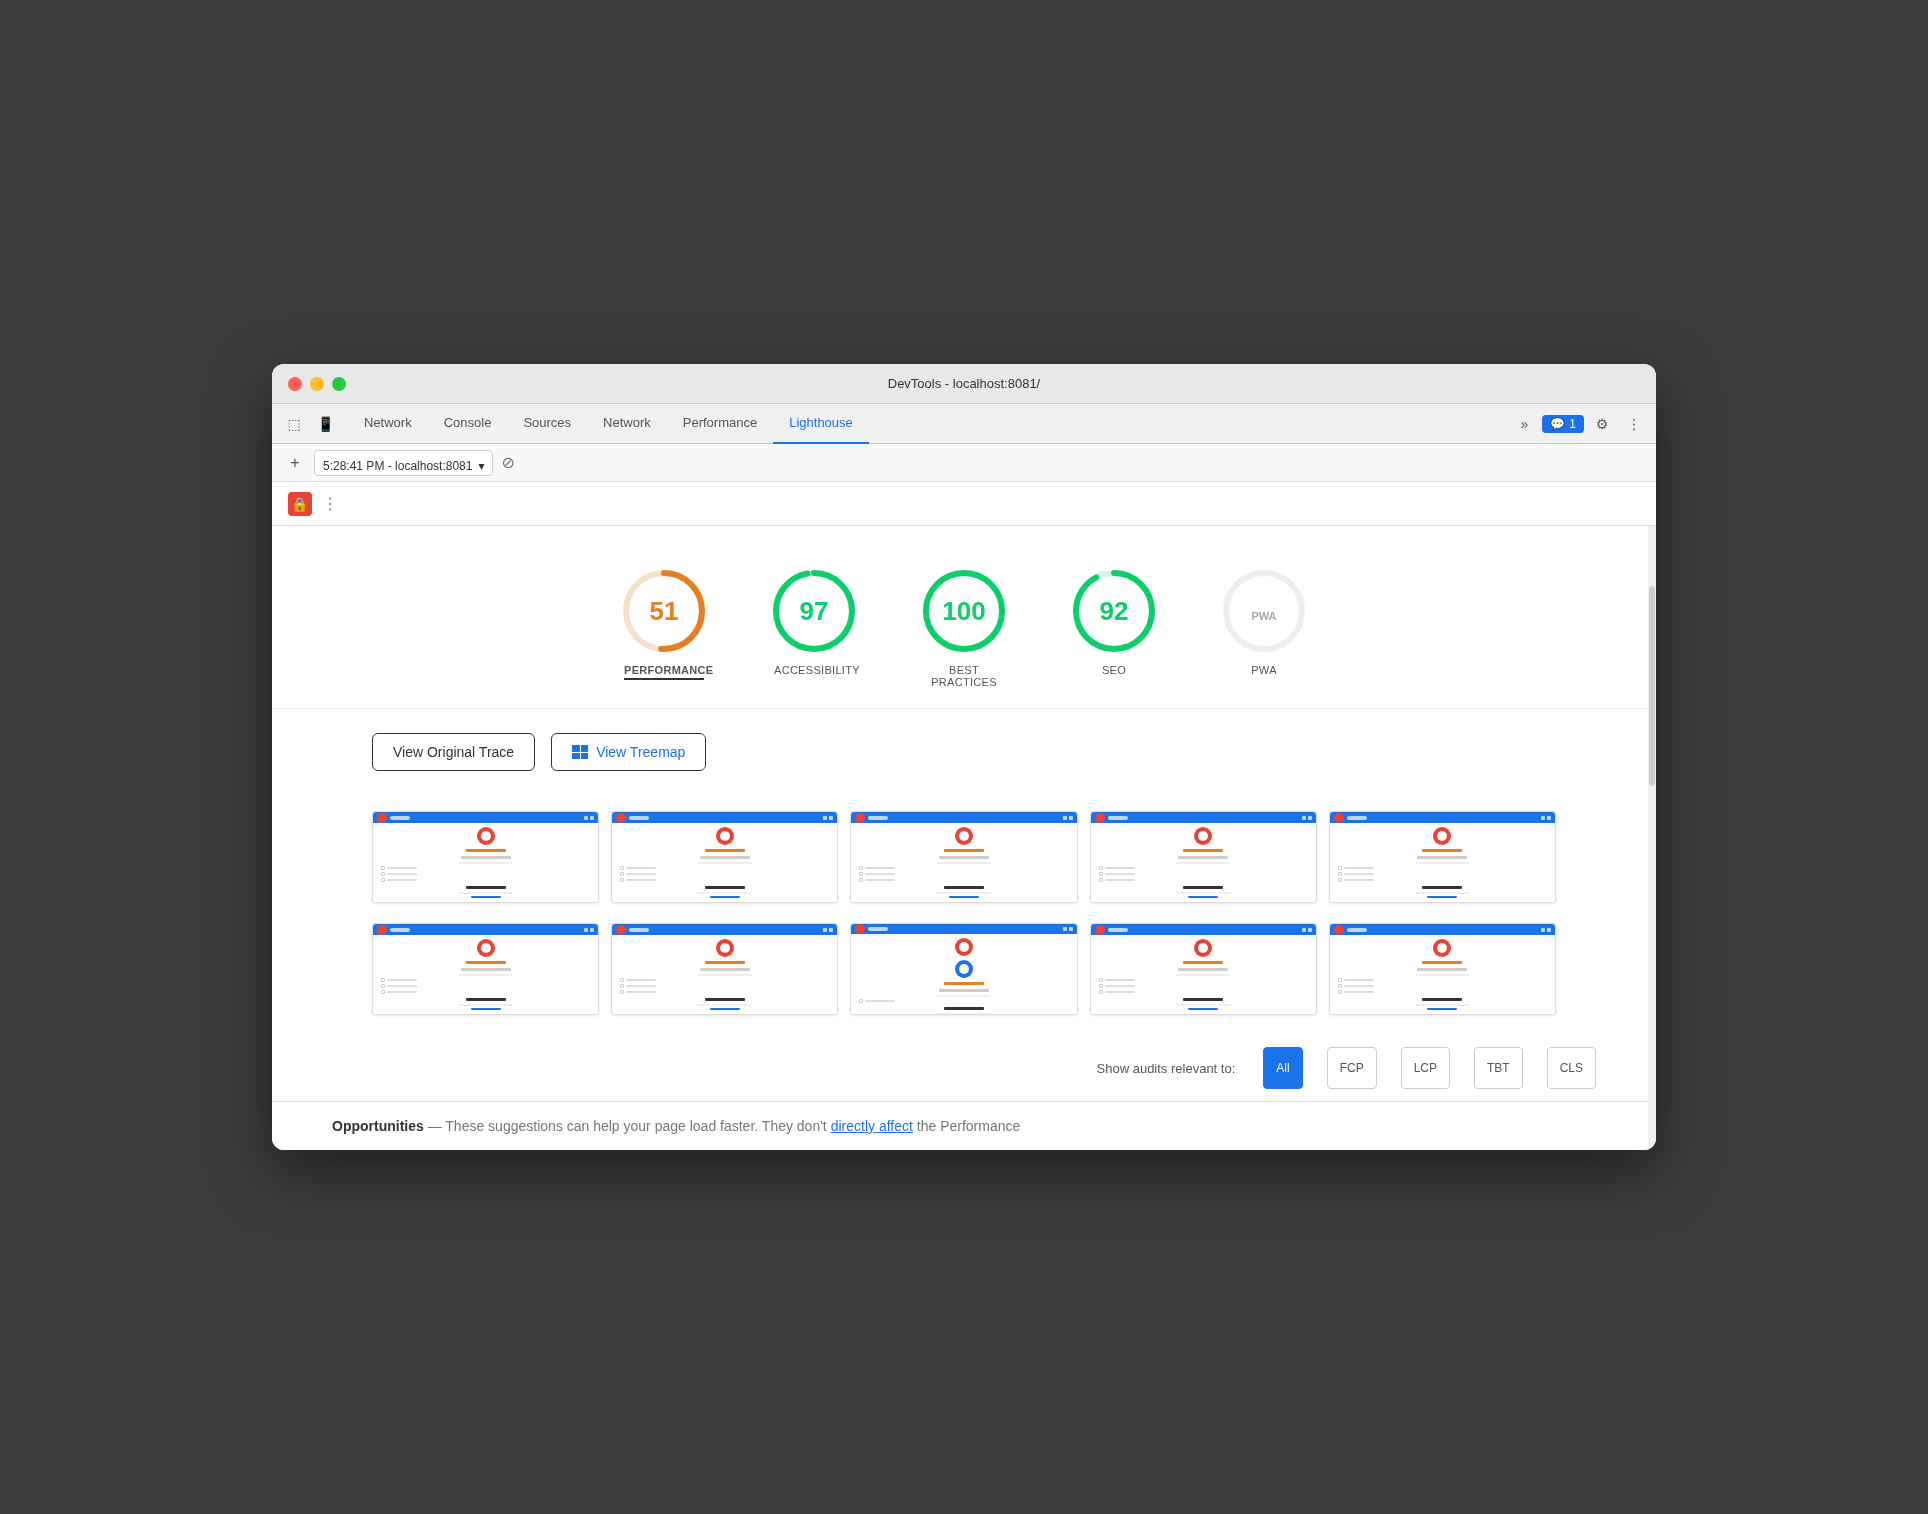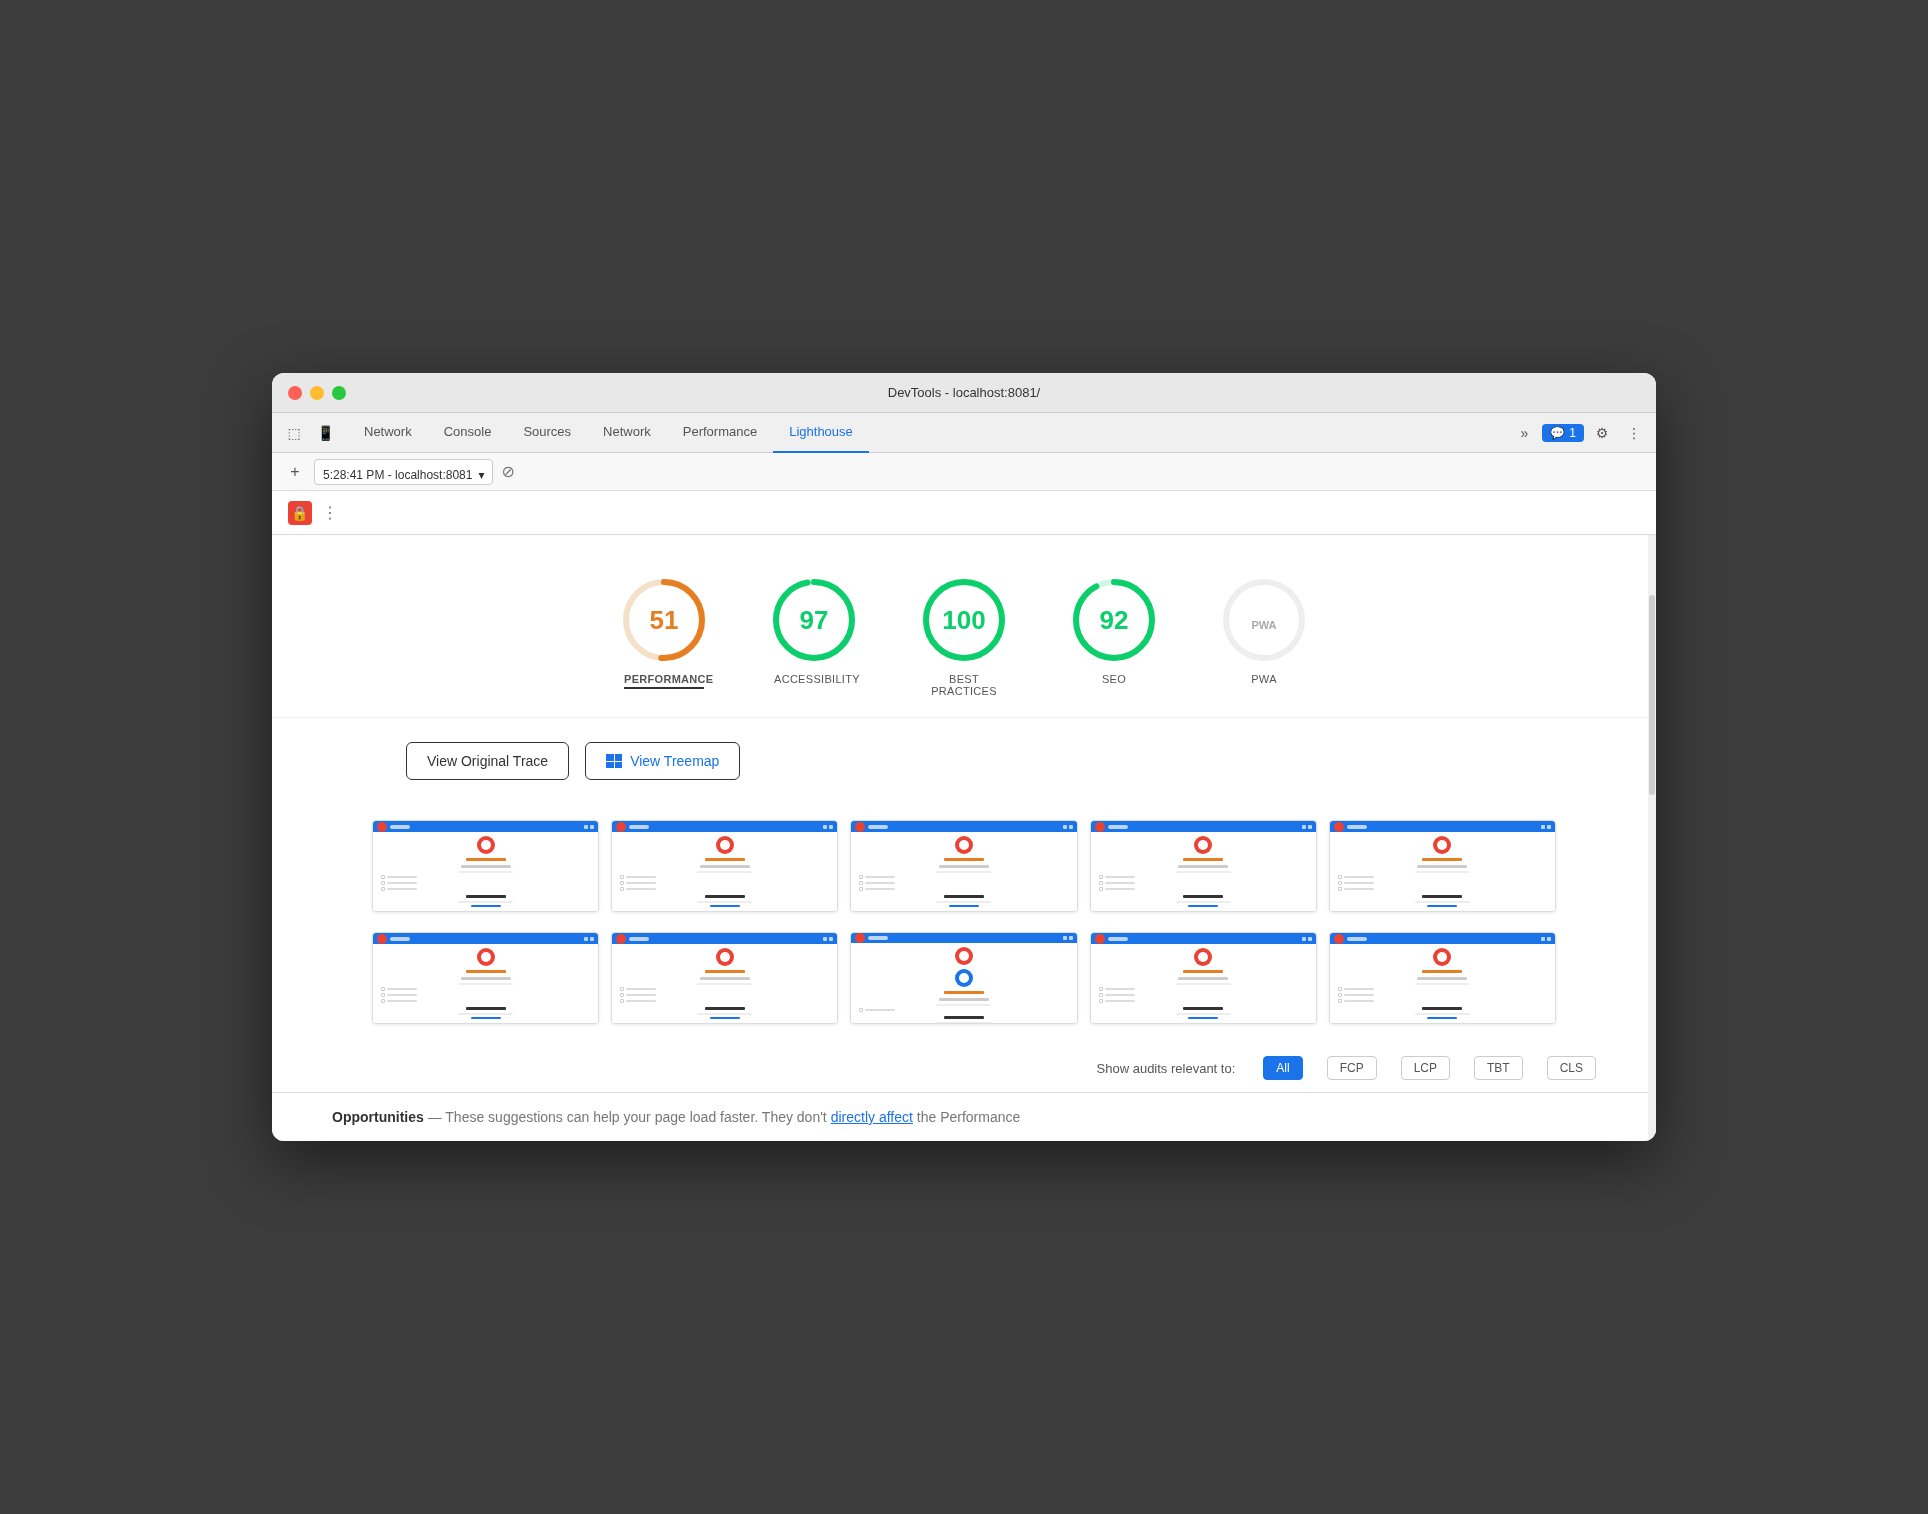--- a/index.html
+++ b/index.html
@@ -206,21 +206,20 @@
       font-weight: bold;
       border-bottom: 2px solid #333;
       padding-bottom: 2px;
     }
     
     .buttons-row {
       display: flex;
       gap: 16px;
       padding: 24px 100px;
       align-items: flex-end;
-      margin-left: 34px;
     }
     .trace-btn {
       border: 1.5px solid #333;
       background: white;
       border-radius: 6px;
       padding: 10px 20px;
       font-size: 14px;
       font-weight: 500;
       color: #333;
       cursor: pointer;
@@ -378,21 +377,21 @@
       gap: 24px;
       padding: 12px 60px;
       font-size: 13px;
       color: #555;
     }
     .filter-label { margin-right: 4px; }
     .filter-btn {
       border: 1px solid #ccc;
       background: white;
       border-radius: 4px;
-      padding: 4px 12px;
+      padding: 13px 12px;
       font-size: 12px;
       color: #555;
       cursor: pointer;
     }
     .filter-btn.active {
       background: #1a73e8;
       color: white;
       border-color: #1a73e8;
     }
     

